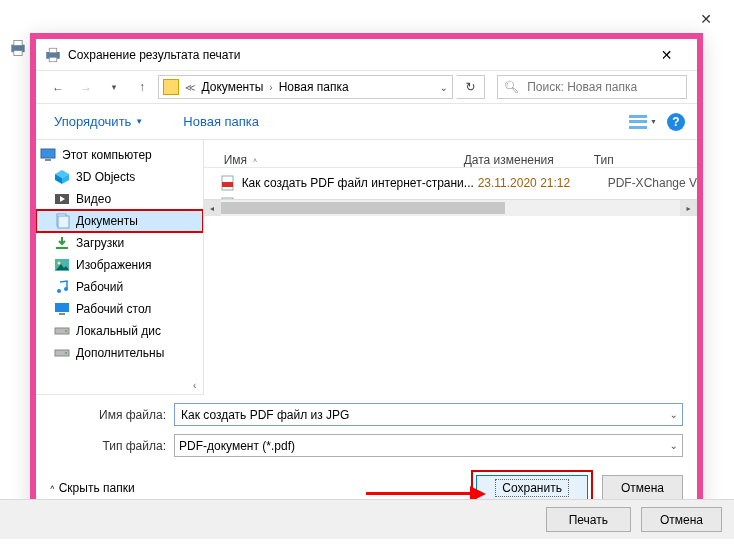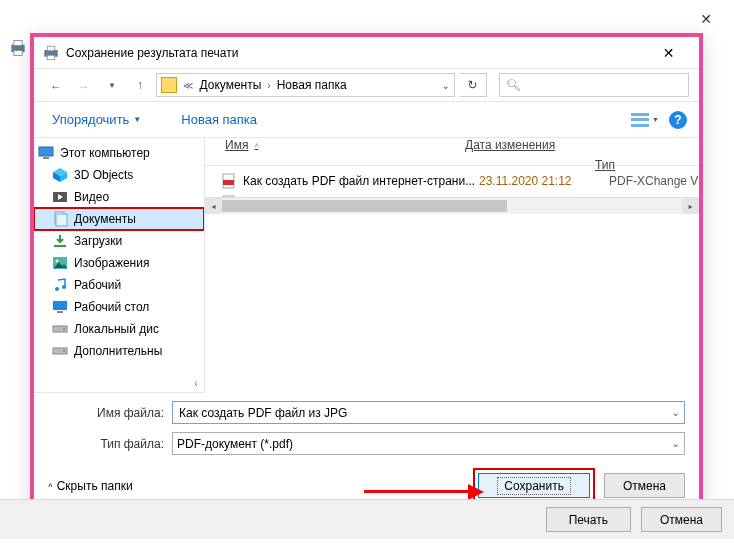--- a/index.html
+++ b/index.html
@@ -1,21 +1,21 @@
 <!DOCTYPE html>
 <html><head>
 <meta charset="utf-8">
 <style>
   * { box-sizing: border-box; font-family: 'Segoe UI', Tahoma, sans-serif; }
   body { margin: 0; background: #fff; width: 734px; height: 555px; position: relative; overflow: hidden; font-size: 12px; }
   .outer { position: absolute; left: 0; top: 0; right: 0; bottom: 0; background: #fff; }
   .outer-header { position: absolute; top: 4px; right: 8px; width: 40px; height: 30px; display:flex; align-items:center; justify-content:center; }
   .outer-header .x { font-size: 14px; color: #333; }
   .printer-ico { position: absolute; left: 8px; top: 38px; width: 20px; height: 20px; }
-  .dialog { position: absolute; left: 30px; top: 33px; width: 673px; height: 477px; border: 4px solid #ec4899; background: #fff; box-shadow: 0 4px 20px rgba(0,0,0,0.15); }
+  .dialog { position: absolute; left: 30px; top: 33px; width: 673px; height: 477px; border: 6px solid #ec4899; background: #fff; box-shadow: 0 4px 20px rgba(0,0,0,0.15); }
   .titlebar { height: 31px; display: flex; align-items: center; padding: 0 8px; }
   .titlebar .tico { width: 18px; height: 18px; margin-right: 6px; }
   .titlebar .ttxt { flex: 1; font-size: 12px; }
   .titlebar .close { width: 45px; height: 100%; display:flex; align-items:center; justify-content:center; }
   .titlebar .close span { font-size: 14px; }
   .navbar { height: 34px; border-top: 1px solid #e5e5e5; border-bottom: 1px solid #e5e5e5; display:flex; align-items:center; padding: 0 10px; gap: 4px; background: #fff; }
   .navbtn { width: 24px; height:24px; display:flex; align-items:center; justify-content:center; color:#555; }
   .crumbs { flex: 1; height: 24px; border: 1px solid #ccc; background:#fff; display:flex; align-items:center; padding: 0 4px; gap: 6px; }
   .folder-ico { width:16px; height:16px; background:#ffd96a; border:1px solid #c9a400; }
   .chev { color:#666; font-size:10px; }
@@ -36,21 +36,21 @@
   .help { width:18px; height:18px; border-radius:50%; background:#1e88e5; color:#fff; text-align:center; line-height:18px; font-size:12px; font-weight:bold; }
   .body-area { display:flex; height: 255px; }
   .sidebar { width: 171px; border-right:1px solid #e5e5e5; overflow:hidden; padding-top:4px; position:relative; }
   .sbitem { display:flex; align-items:center; gap:6px; padding: 3px 8px 3px 18px; height:22px; font-size:12px; white-space:nowrap; overflow:hidden; }
   .sbitem.root { padding-left: 4px; }
   .sbitem .ico { width:16px; height:16px; flex-shrink:0; }
   .sbitem.selected { background:#cde8ff; }
   .sbitem.boxed { outline:2px solid #d40000; outline-offset:-1px; }
   .sidebar-bottom-border { position:absolute; bottom:0; left:0; right:0; border-top:1px solid #e5e5e5; }
   .list { flex:1; display:flex; flex-direction:column; overflow:hidden; }
-  .list-head { height:28px; display:flex; align-items:flex-start; border-bottom:1px solid #e8e8e8; font-size:12px; color:#444;text-decoration:underline; }
+  .list-head { height:28px; display:flex; align-items:flex-end; border-bottom:1px solid #e8e8e8; font-size:12px; color:#444; }
   .col-name { width: 260px; padding-left:20px; display:flex; align-items:center; gap:6px; }
   .col-name .sort { font-size:7px; color:#777; }
   .col-date { width: 130px; }
   .col-type { flex:1;margin-top:20px; }
   .list-rows { flex:1; padding-top:4px; position:relative; }
   .row { display:flex; align-items:center; height:22px; font-size:12px; }
   .row .fico { width:16px; height:16px; margin-left:16px; margin-right:6px; }
   .row .fname { width: 236px; white-space:nowrap; overflow:hidden; text-overflow:ellipsis; }
   .row .fdate { width: 130px; color:#a16207; }
   .row .ftype { flex:1; color:#555; white-space:nowrap; overflow:hidden; }
@@ -116,20 +116,21 @@
         <span class="chev">≪</span>
         <span class="crumb">Документы</span>
         <span class="chev">›</span>
         <span class="crumb">Новая папка</span>
         <div class="spacer"></div>
         <span class="dd">⌄</span>
       </div>
       <div class="refresh">↻</div>
       <div class="search">
         <span style="font-size:12px;color:#888">🔍︎</span>
+        <input placeholder="Поиск: Новая папка" style="">
       </div>
     </div>
 
     <div class="toolbar">
       <div class="toolbtn">
           <span>Упорядочить</span>
           <span class="tri">▼</span>
         </div>
       <div class="tool-sp"></div>
       <div class="toolbtn">Новая папка</div>

